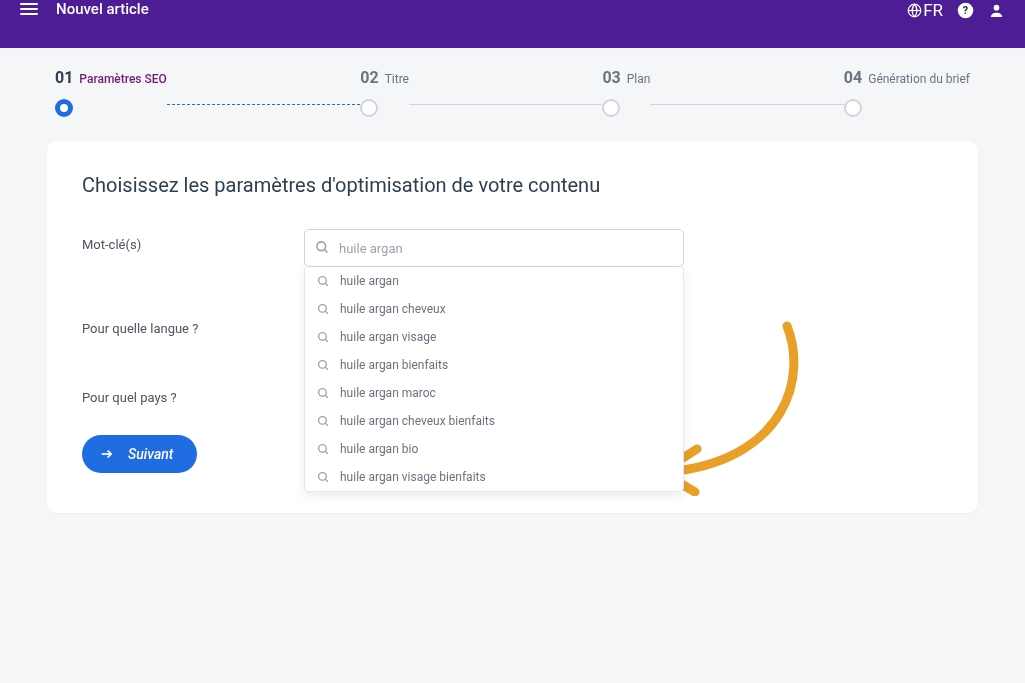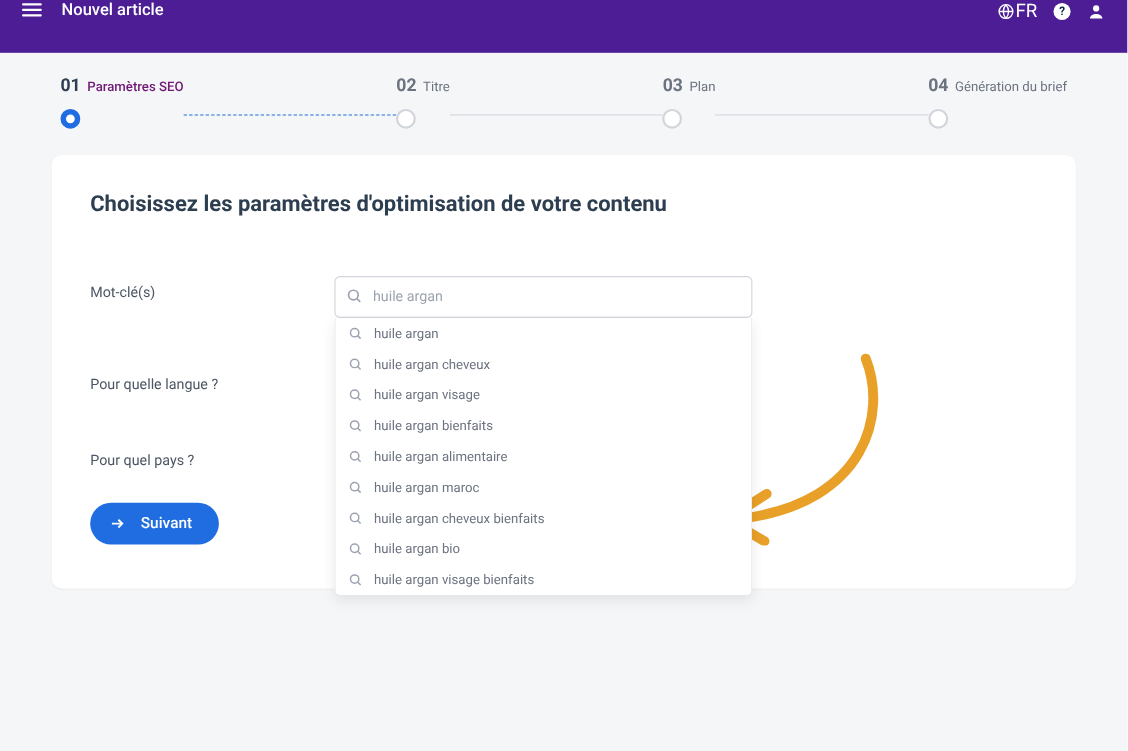--- a/index.html
+++ b/index.html
@@ -119,23 +119,23 @@
     }
     .card {
       background: #fff;
       border-radius: 10px;
       padding: 32px 35px 40px 35px;
       box-shadow: 0 1px 2px rgba(0,0,0,0.03);
       position: relative;
     }
     .card-title {
       font-size: 20px;
-      font-weight: 700;
+      font-weight: 400;
       color: #2c3e50;
-      margin-bottom: 54px;
+      margin-bottom: 32px;
     }
     .form-row {
       display: flex;
       align-items: flex-start;
       margin-bottom: 46px;
       gap: 10px;
     }
     .form-label {
       width: 212px;
       font-size: 13px;
@@ -188,20 +188,21 @@
       align-items: center;
       gap: 14px;
       background: #1f6de0;
       color: #fff;
       border: none;
       border-radius: 22px;
       padding: 11px 24px 11px 18px;
       font-size: 14px;
       font-weight: 500;
       cursor: pointer;
+      font-style: italic;
     }
     .arrow-annotation {
       position: absolute;
       top: 175px;
       left: 600px;
       pointer-events: none;
     }
   </style>
 </head>
 <body>
@@ -312,27 +313,20 @@
                 <circle cx="10" cy="10" r="7"></circle>
                 <line x1="20" y1="20" x2="15" y2="15"></line>
               </svg>
             <span>huile argan bienfaits</span>
           </div>
           <div class="dropdown-item">
             <svg width="13" height="13" viewBox="0 0 24 24" fill="none" stroke="#9ca3af" stroke-width="2.5">
                 <circle cx="10" cy="10" r="7"></circle>
                 <line x1="20" y1="20" x2="15" y2="15"></line>
               </svg>
-            <span>huile argan alimentaire</span>
-          </div>
-          <div class="dropdown-item">
-            <svg width="13" height="13" viewBox="0 0 24 24" fill="none" stroke="#9ca3af" stroke-width="2.5">
-                <circle cx="10" cy="10" r="7"></circle>
-                <line x1="20" y1="20" x2="15" y2="15"></line>
-              </svg>
             <span>huile argan maroc</span>
           </div>
           <div class="dropdown-item">
             <svg width="13" height="13" viewBox="0 0 24 24" fill="none" stroke="#9ca3af" stroke-width="2.5">
                 <circle cx="10" cy="10" r="7"></circle>
                 <line x1="20" y1="20" x2="15" y2="15"></line>
               </svg>
             <span>huile argan cheveux bienfaits</span>
           </div>
           <div class="dropdown-item">

